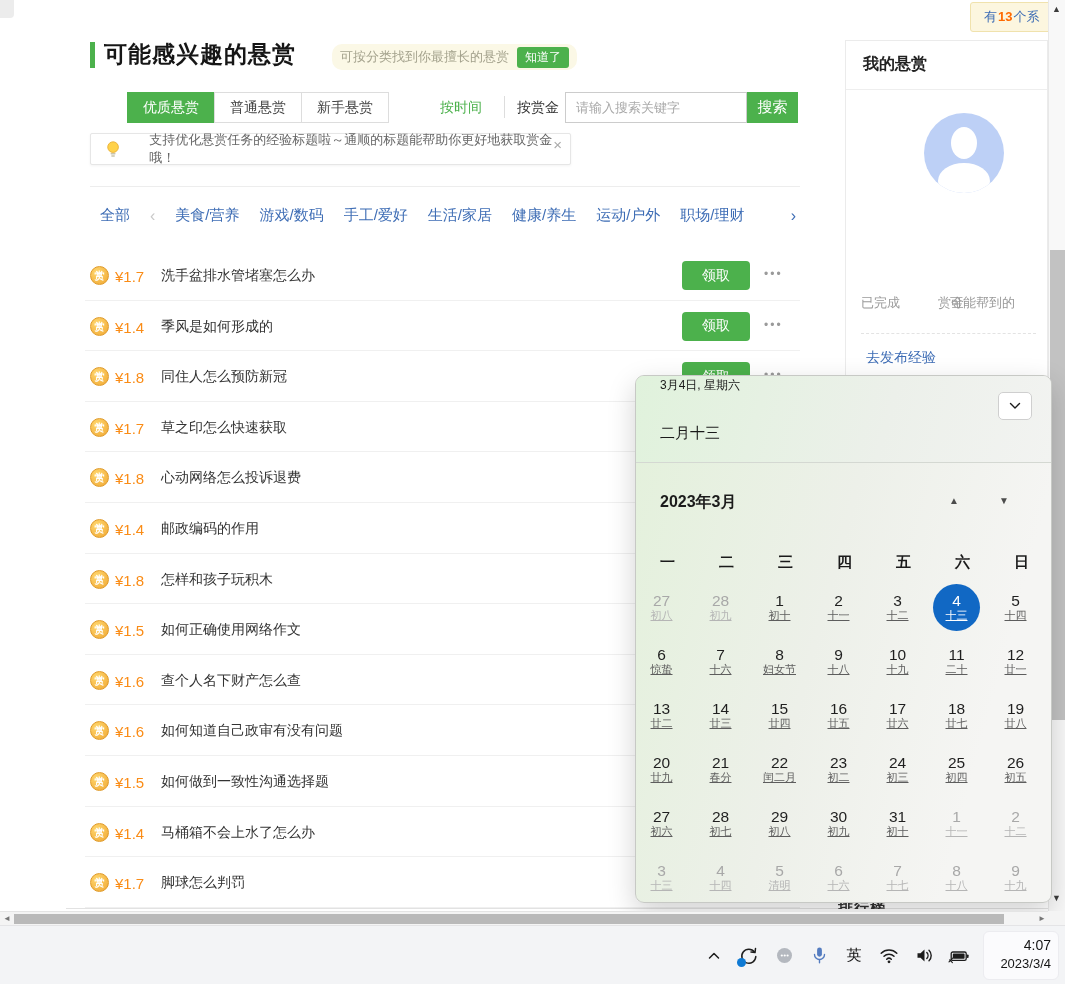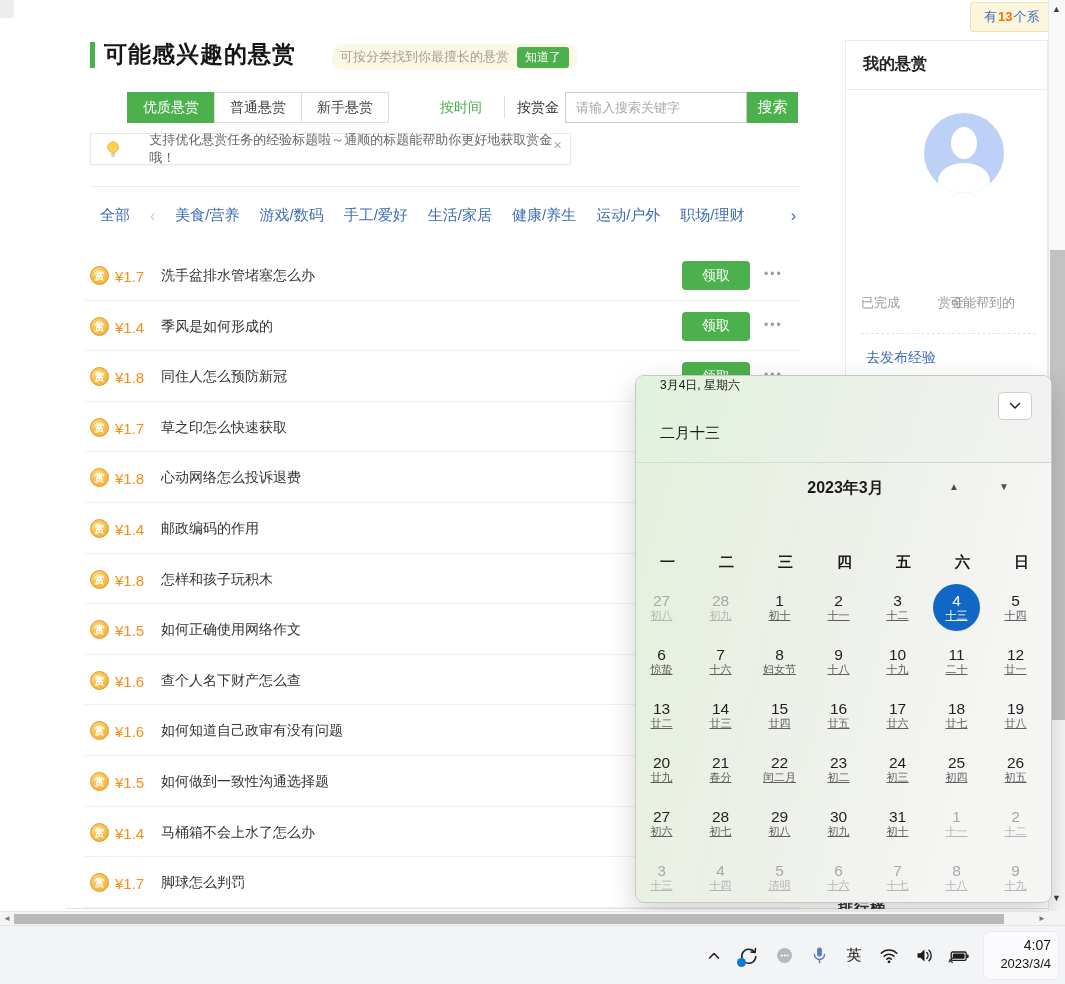--- a/index.html
+++ b/index.html
@@ -77,21 +77,21 @@
   .hscroll .arr-right { position:absolute; left:1038px; top:2px; font-size:8px; color:#777; }
   .hscroll .thumb { position:absolute; left:14px; top:2px; width:990px; height:10px; background:#b9b9b9; }
   .scroll-corner { position:absolute; left:1048px; top:911px; width:17px; height:14px; background:#f4f4f4; z-index:6; }
 
   
   .calendar { position:absolute; left:635px; top:375px; width:417px; height:528px; border-radius:9px; border:1px solid #c7c9c5; background:linear-gradient(105deg,#e3f1db 0%,#edf0e9 45%,#f5f5f3 80%); box-shadow:0 10px 28px rgba(0,0,0,.18); z-index:5; overflow:hidden; }
   .cal-top { position:absolute; left:0; top:0; width:100%; height:87px; background:linear-gradient(105deg,#e0f2dc 0%,#ecf0ea 60%,#f2f3f1 100%); border-bottom:1px solid #d4d8d2; }
   .cal-date { position:absolute; left:24px; top:1px; font-size:12px; color:#191919; }
   .cal-lunar { position:absolute; left:24px; top:48px; font-size:15px; color:#191919; }
   .cal-collapse { position:absolute; right:19px; top:16px; width:34px; height:28px; background:rgba(255,255,255,.95); border:1px solid #cfcfcf; border-radius:5px; display:flex; align-items:center; justify-content:center; cursor:pointer; }
-  .cal-month-row { position:absolute; left:24px; top:96px; right:20px; height:32px;text-align:center; }
+  .cal-month-row { position:absolute; left:24px; top:110px; right:20px; height:32px; }
   .cal-month-label { font-size:16px; font-weight:600; color:#1b1b1b; line-height:32px; }
   .cal-up { position:absolute; right:72px; top:9px; font-size:10px; color:#4c4c4c; cursor:pointer; }
   .cal-down { position:absolute; right:22px; top:9px; font-size:10px; color:#4c4c4c; cursor:pointer; }
   .cal-grid { position:absolute; left:2px; top:168px; width:413px; display:grid; grid-template-columns:repeat(7,1fr); }
   .wd { height:36px; display:flex; align-items:center; justify-content:center; font-size:15px; font-weight:700; color:#1a1a1a; }
   .day { height:54px; display:flex; align-items:center; justify-content:flex-start; cursor:pointer; }
   .daybox { width:47px; height:47px; border-radius:50%; display:flex; flex-direction:column; align-items:center; justify-content:center; }
   .day .n { font-size:15.5px; color:#1f1f1f; line-height:1.15; }
   .day .l { font-size:11px; color:#5d5d5d; line-height:1.2;text-decoration:underline; }
   .day.muted .n { color:#a8a8a8; }

